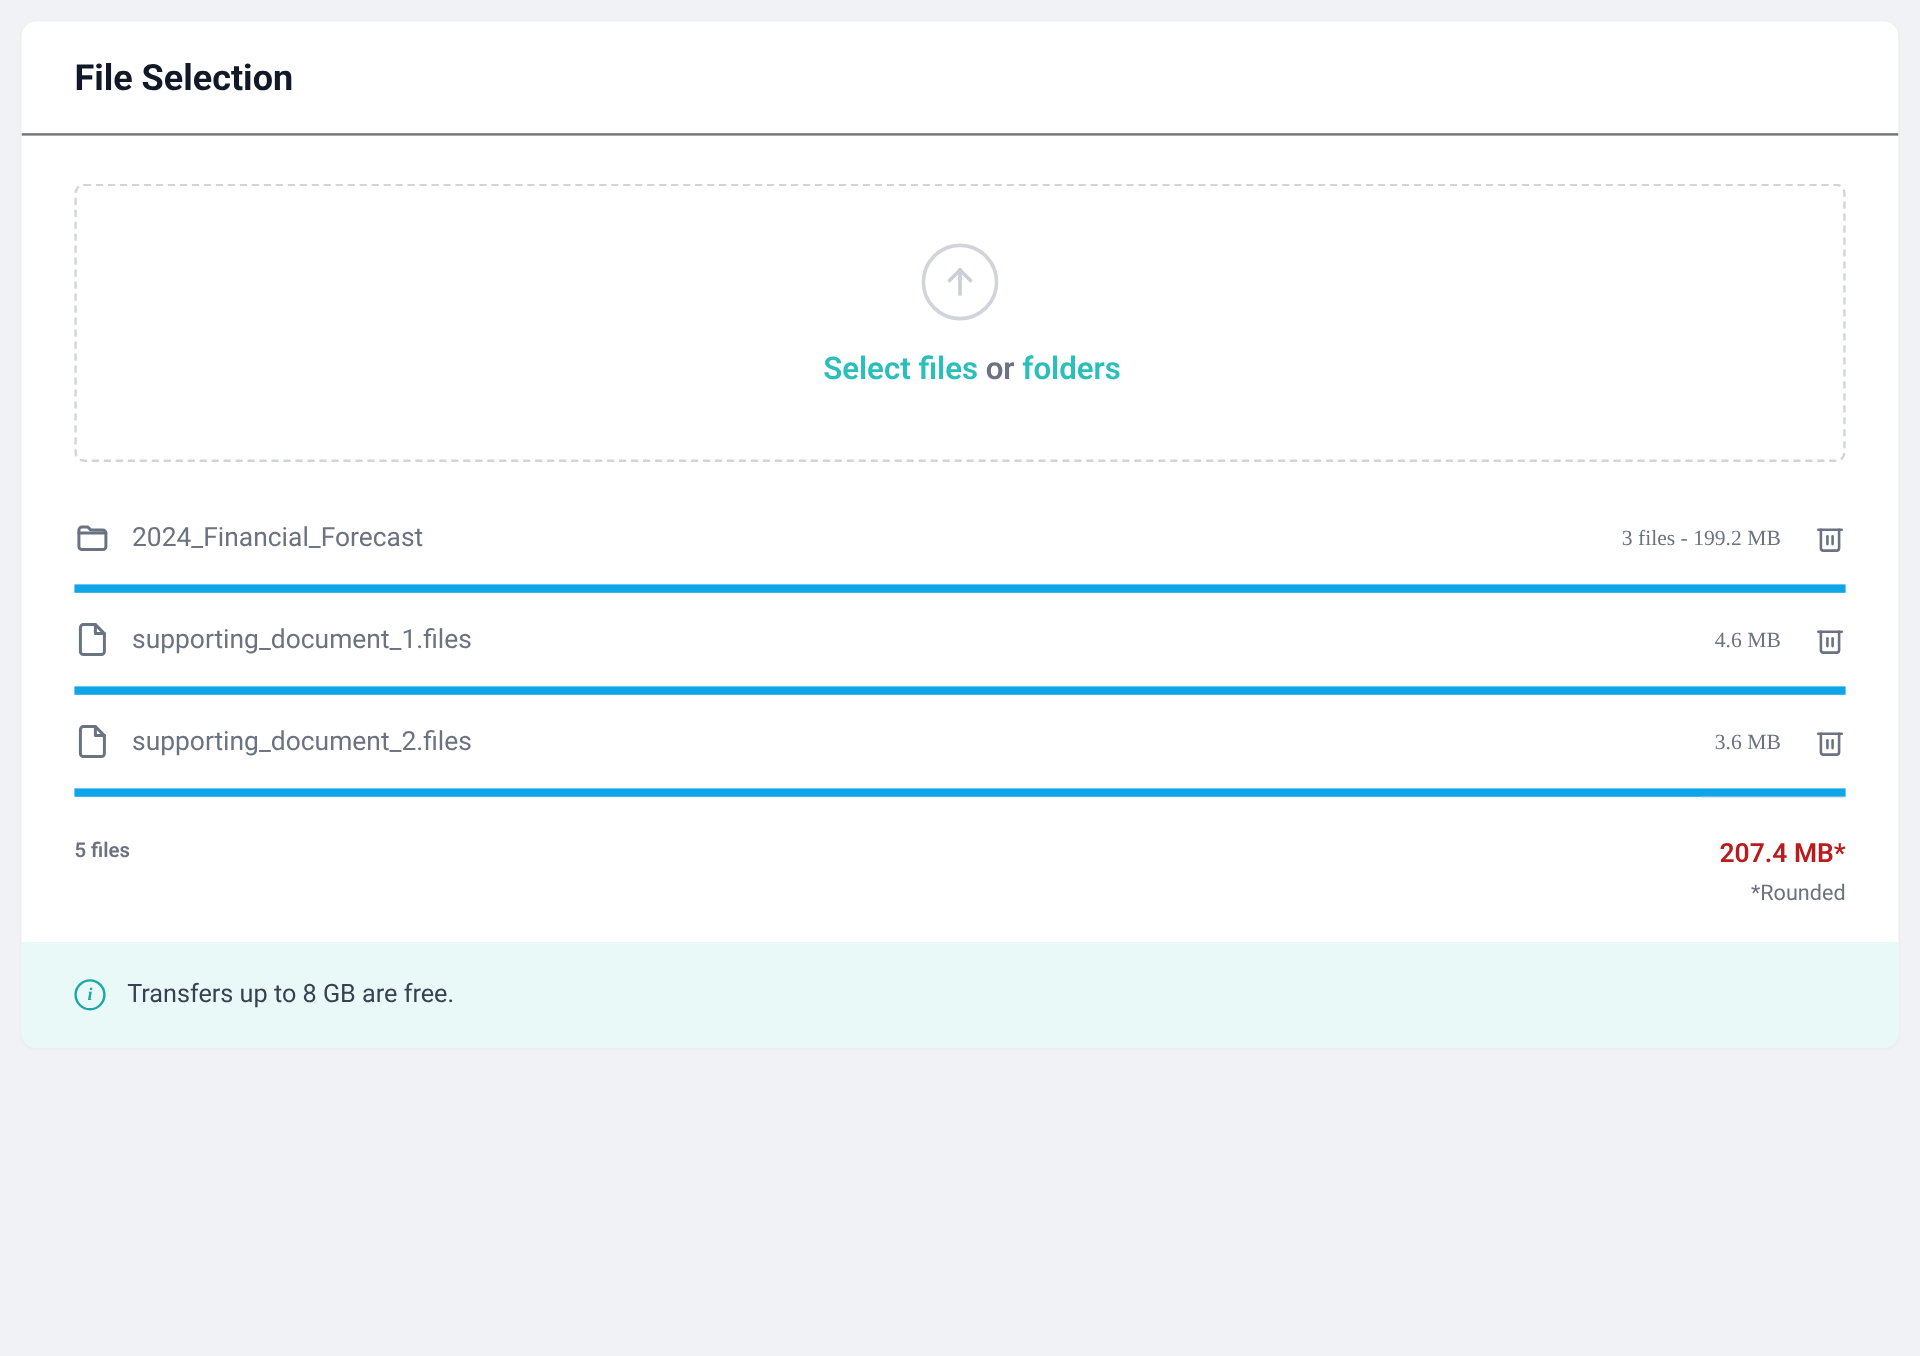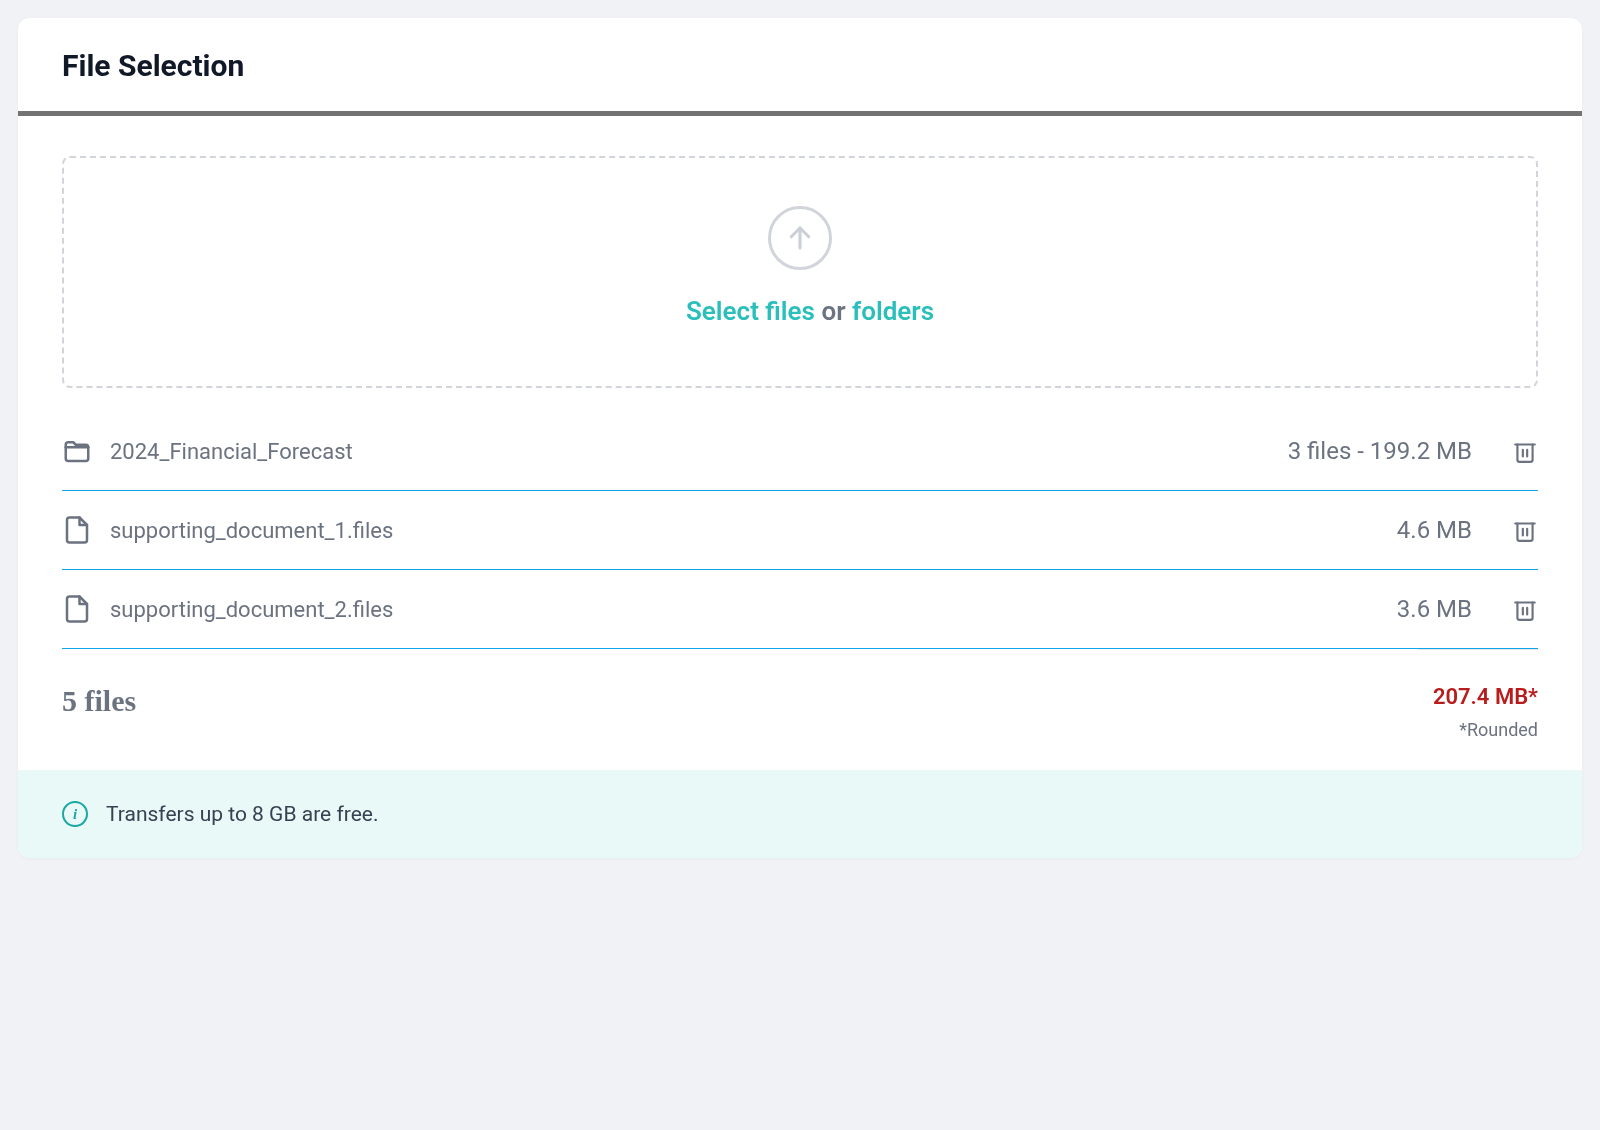--- a/index.html
+++ b/index.html
@@ -13,21 +13,21 @@
       padding: 18px;
     }
     .card {
       background: #ffffff;
       border-radius: 12px;
       box-shadow: 0 1px 3px rgba(0,0,0,0.04);
       overflow: hidden;
     }
     .card-header {
       padding: 30px 44px 28px 44px;
-      border-bottom: 5px solid #737373;
+      border-bottom: 2px solid #737373;
     }
     .card-title {
       font-size: 30px;
       font-weight: 700;
       color: #111827;
     }
     .card-body {
       padding: 40px 44px 30px 44px;
     }
     .dropzone {
@@ -63,21 +63,21 @@
       color: #2bbfbc;
       cursor: pointer;
     }
     .file-list {
       margin-top: 24px;
     }
     .file-row {
       display: flex;
       align-items: center;
       padding: 24px 0;
-      border-bottom: 1px solid #0ea5e9;
+      border-bottom: 7px solid #0ea5e9;
     }
     .file-row:last-of-type {
       border-bottom: none;
     }
     .file-icon {
       width: 30px;
       height: 30px;
       flex-shrink: 0;
       stroke: #6b7280;
       fill: none;
@@ -85,24 +85,25 @@
     .file-name {
       font-size: 22px;
       color: #6b7280;
       margin-left: 18px;
       flex: 1;
       white-space: nowrap;
       overflow: hidden;
       text-overflow: ellipsis;
     }
     .file-meta {
-      font-size: 24px;
-      color: #6b7280;
-      margin-right: 40px;
+      font-size: 18px;
+      color: #6b7280;
+      margin-right: 28px;
       white-space: nowrap;
+      font-family: Liberation Serif, serif;
     }
     .trash-btn {
       background: none;
       border: none;
       padding: 0;
       cursor: pointer;
       display: flex;
       align-items: center;
     }
     .trash-btn svg {
@@ -111,24 +112,23 @@
       stroke: #6b7280;
       fill: none;
     }
     .summary-row {
       display: flex;
       align-items: flex-start;
       padding-top: 34px;
       justify-content: space-between;
     }
     .summary-count {
-      font-size: 30px;
+      font-size: 17px;
       font-weight: 600;
       color: #6b7280;
-      font-family: Liberation Serif, serif;
     }
     .summary-right {
       text-align: right;
     }
     .summary-size {
       font-size: 22px;
       font-weight: 600;
       color: #b91c1c;
     }
     .summary-note {

